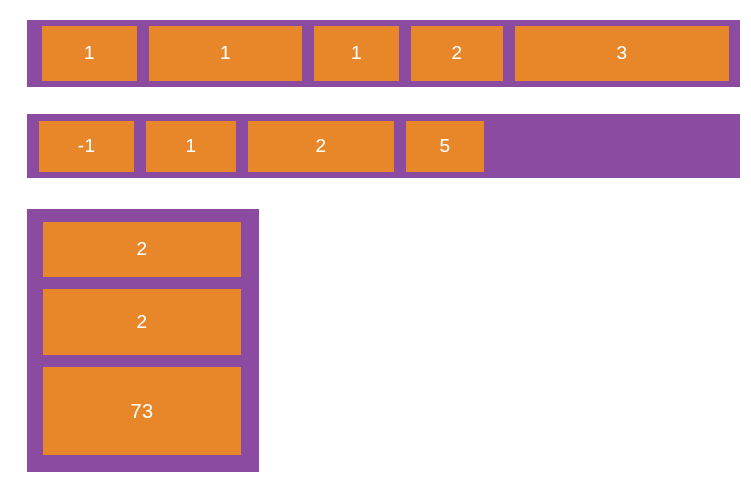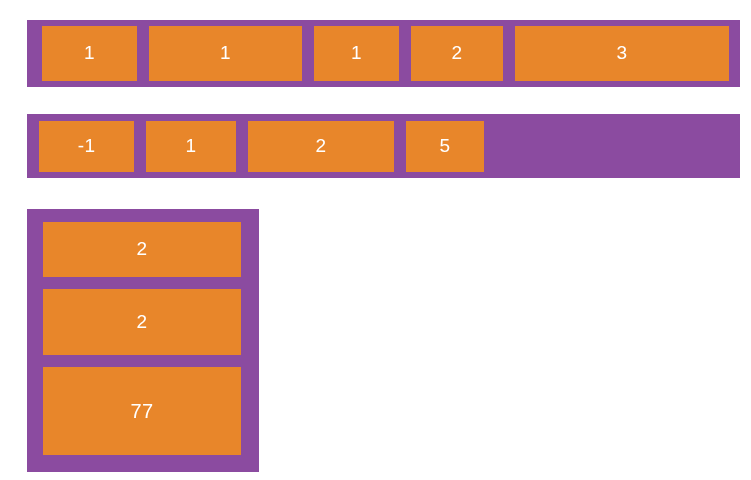--- a/index.html
+++ b/index.html
@@ -137,17 +137,17 @@
   </div>
 
   <div id="container-3" class="container col">
     <div id="c3-b1" class="box">
       <span class="label">2</span>
     </div>
     <div id="c3-b2" class="box">
       <span class="label">2</span>
     </div>
     <div id="c3-b3" class="box">
-      <span class="label">77</span>
+      <span class="label">73</span>
     </div>
   </div>
 
 </div>
 
 </body></html>

